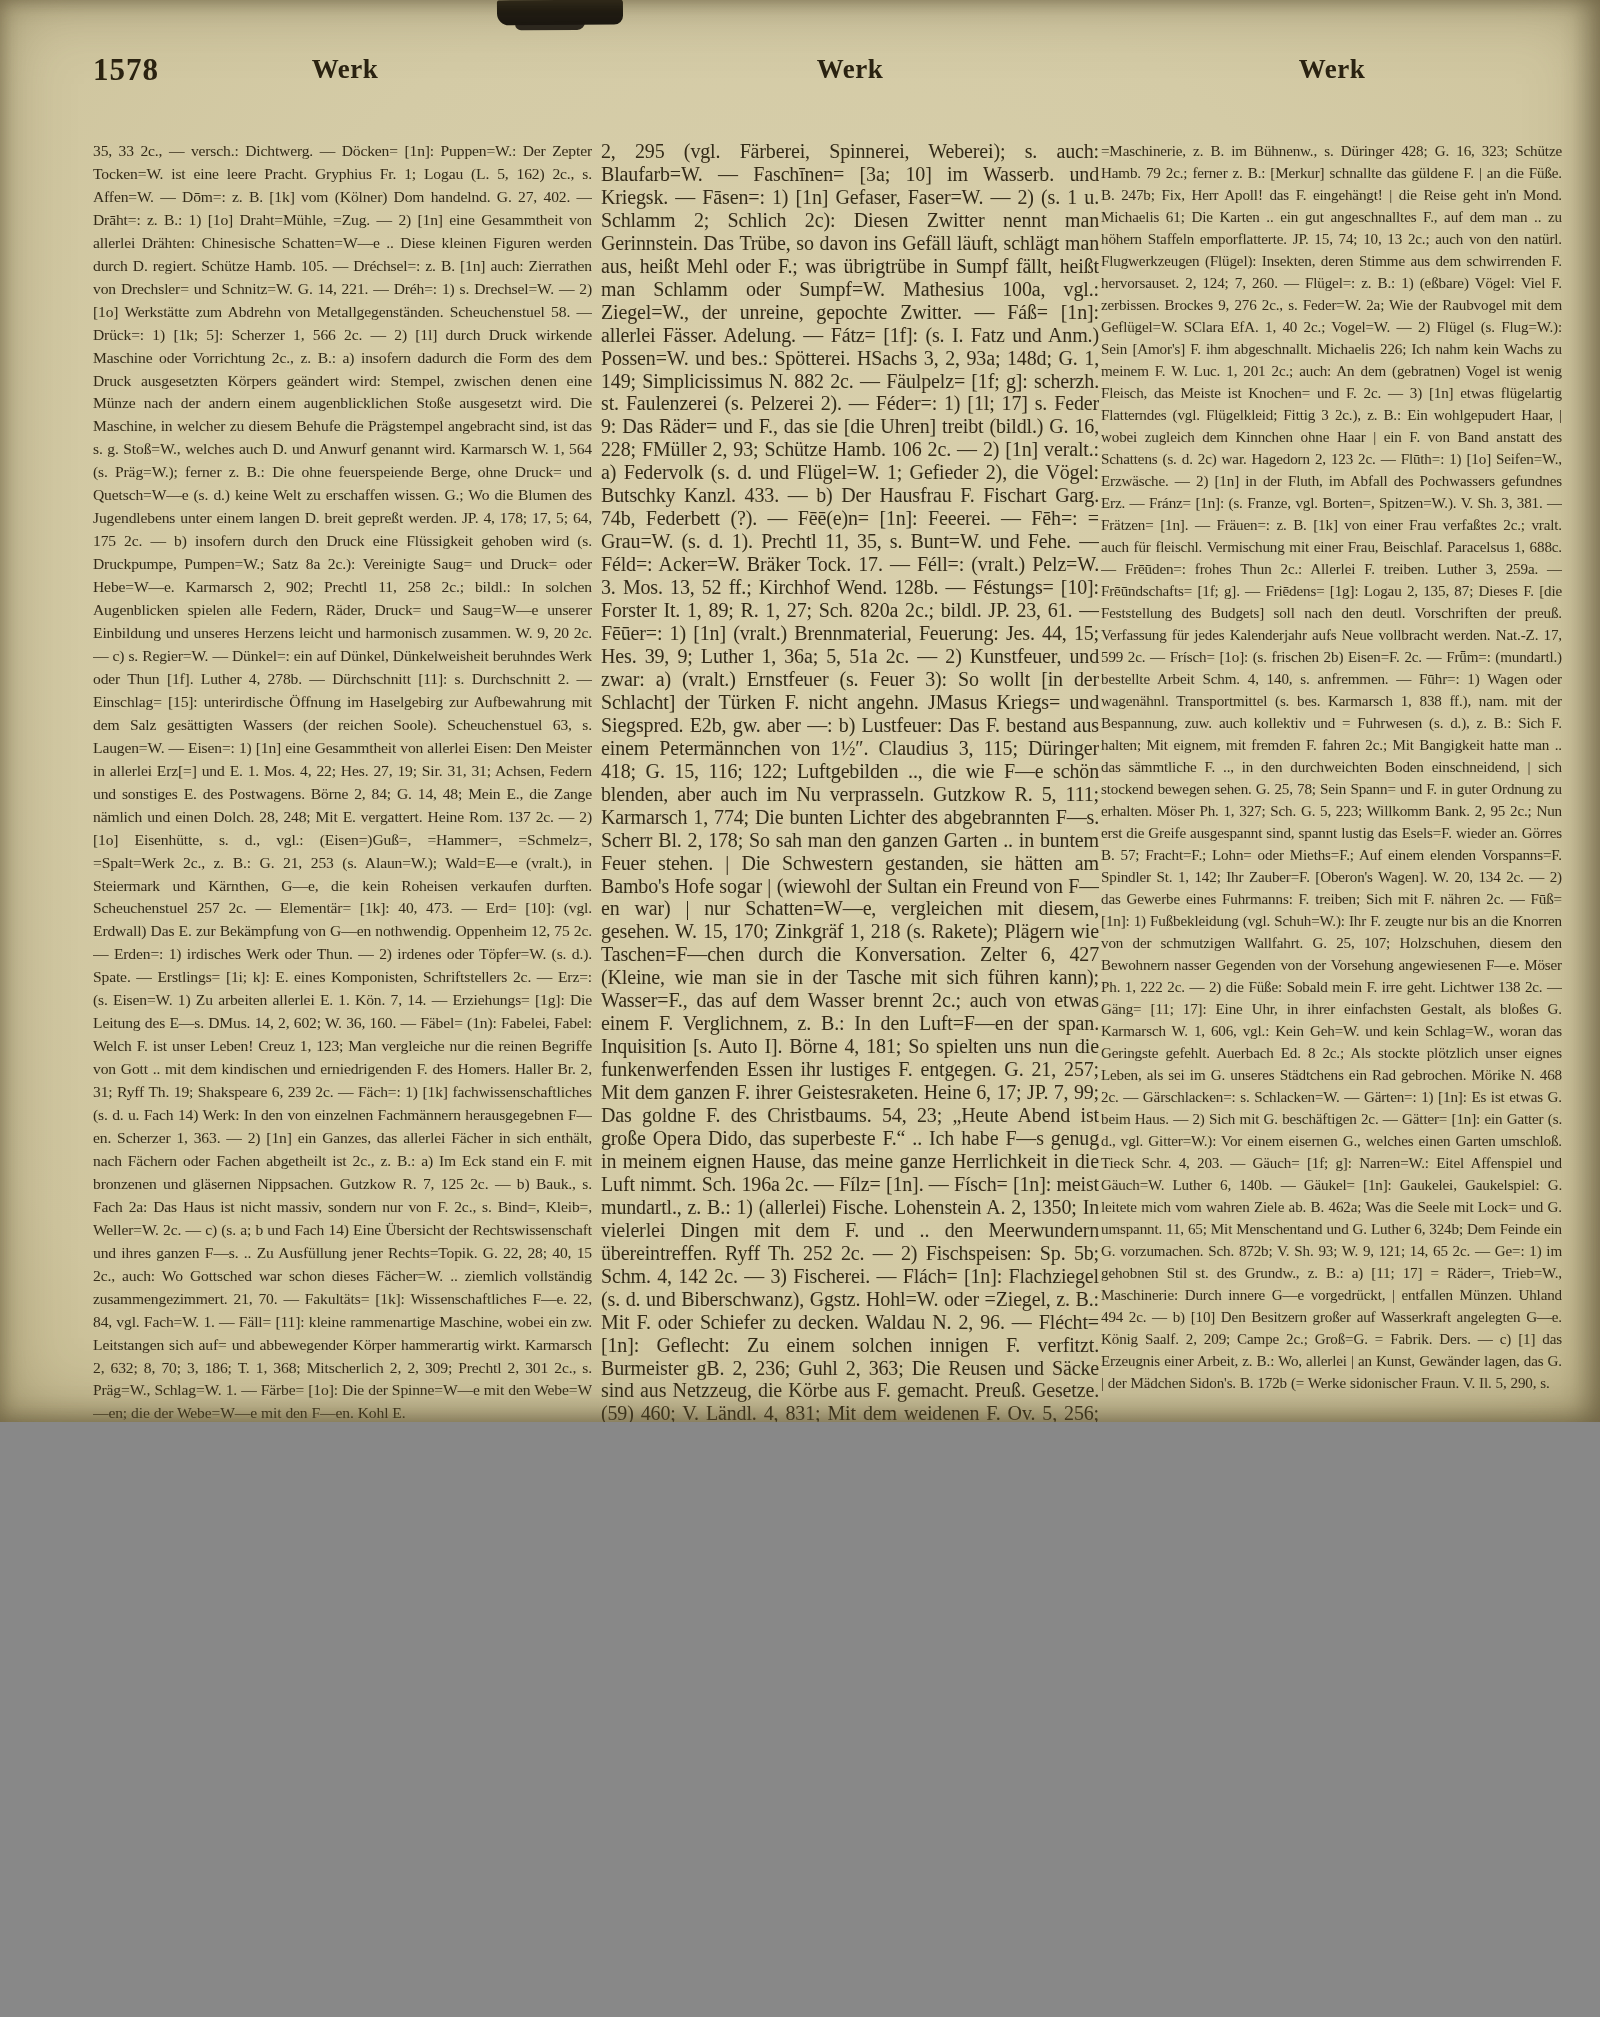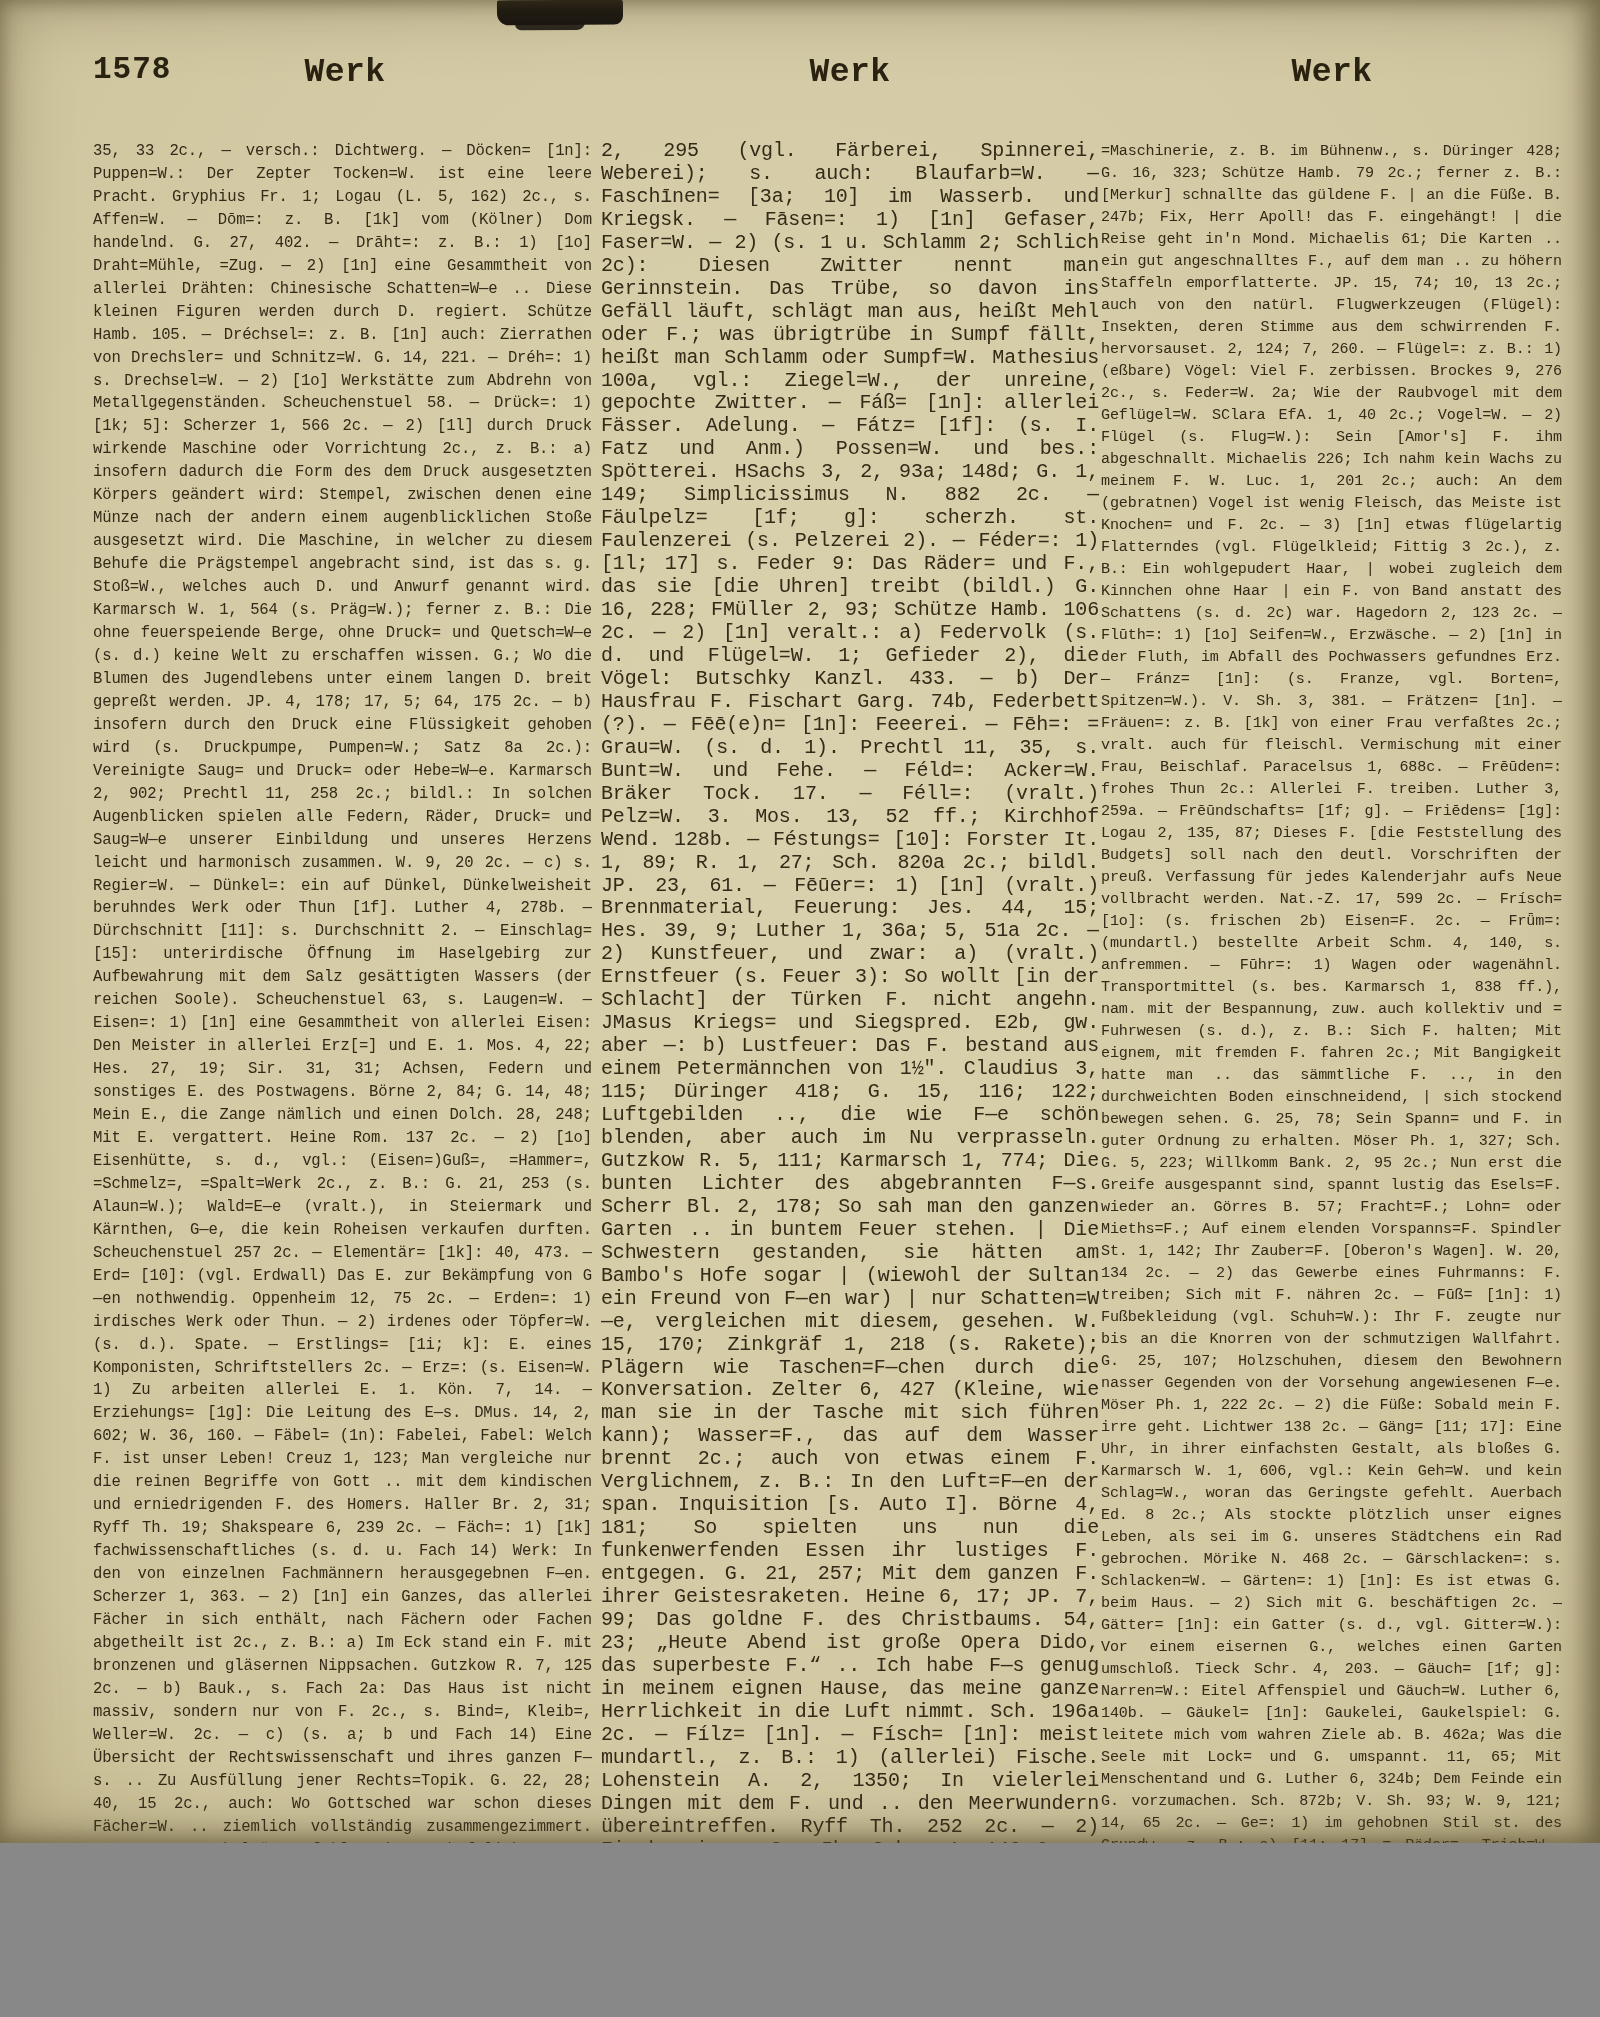--- a/index.html
+++ b/index.html
@@ -1,22 +1,22 @@
 <!DOCTYPE html>
 <html><head>
 <meta charset="utf-8">
 <style>
   html,body{margin:0;padding:0;background:#888;}
   .page{
     position:relative;
-    width:1600px;height:1843px;
+    width:1600px;height:1422px;
     background:
       radial-gradient(ellipse at 50% 42%, #d9d0ad 0%, #d4cba6 55%, #cfc59e 85%, #c4b98f 100%);
     overflow:hidden;
-    font-family:Liberation Mono, monospace;
+    font-family:Liberation Serif, serif;
     color:#2f2717;
   }
   .page::after{ 
     content:"";position:absolute;inset:0;pointer-events:none;
     box-shadow:inset 0 0 70px rgba(94,82,48,.45), inset -14px 0 22px rgba(60,50,28,.35),
                inset 4px 0 14px rgba(90,78,46,.25), inset 0 -10px 24px rgba(90,78,46,.25);
   }
   .tape-mark{
     position:absolute;left:497px;top:0;width:126px;height:25px;
     background:#15120e;border-radius:2px 3px 9px 12px;
@@ -27,21 +27,21 @@
     background:#15120e;border-radius:0 0 8px 6px;opacity:.9;
   }
   .speck{position:absolute;width:4px;height:5px;border-radius:50%;background:#4a4028;opacity:.8;}
   .header-row{position:absolute;top:52px;left:0;width:1600px;height:40px;}
   .page-number{
     position:absolute;left:93px;top:0;
     font-size:31px;font-weight:bold;letter-spacing:1px;color:#2b2312;
   }
   .running-head{
     position:absolute;top:2px;transform:translateX(-50%);
-    font-size:33px;font-weight:bold;color:#2b2312;letter-spacing:.5px;
+    font-size:27px;font-weight:bold;color:#2b2312;letter-spacing:.5px;
   }
   .rh-1{left:345px;} .rh-2{left:850px;} .rh-3{left:1332px;}
   .col{
     position:absolute;top:104px;height:1790px;overflow:hidden;
     text-align:justify;text-justify:inter-word;
     color:#332a18;
     word-spacing:.02em;letter-spacing:-0.15px;
     text-rendering:optimizeLegibility;
     margin-top:36px;
   }

